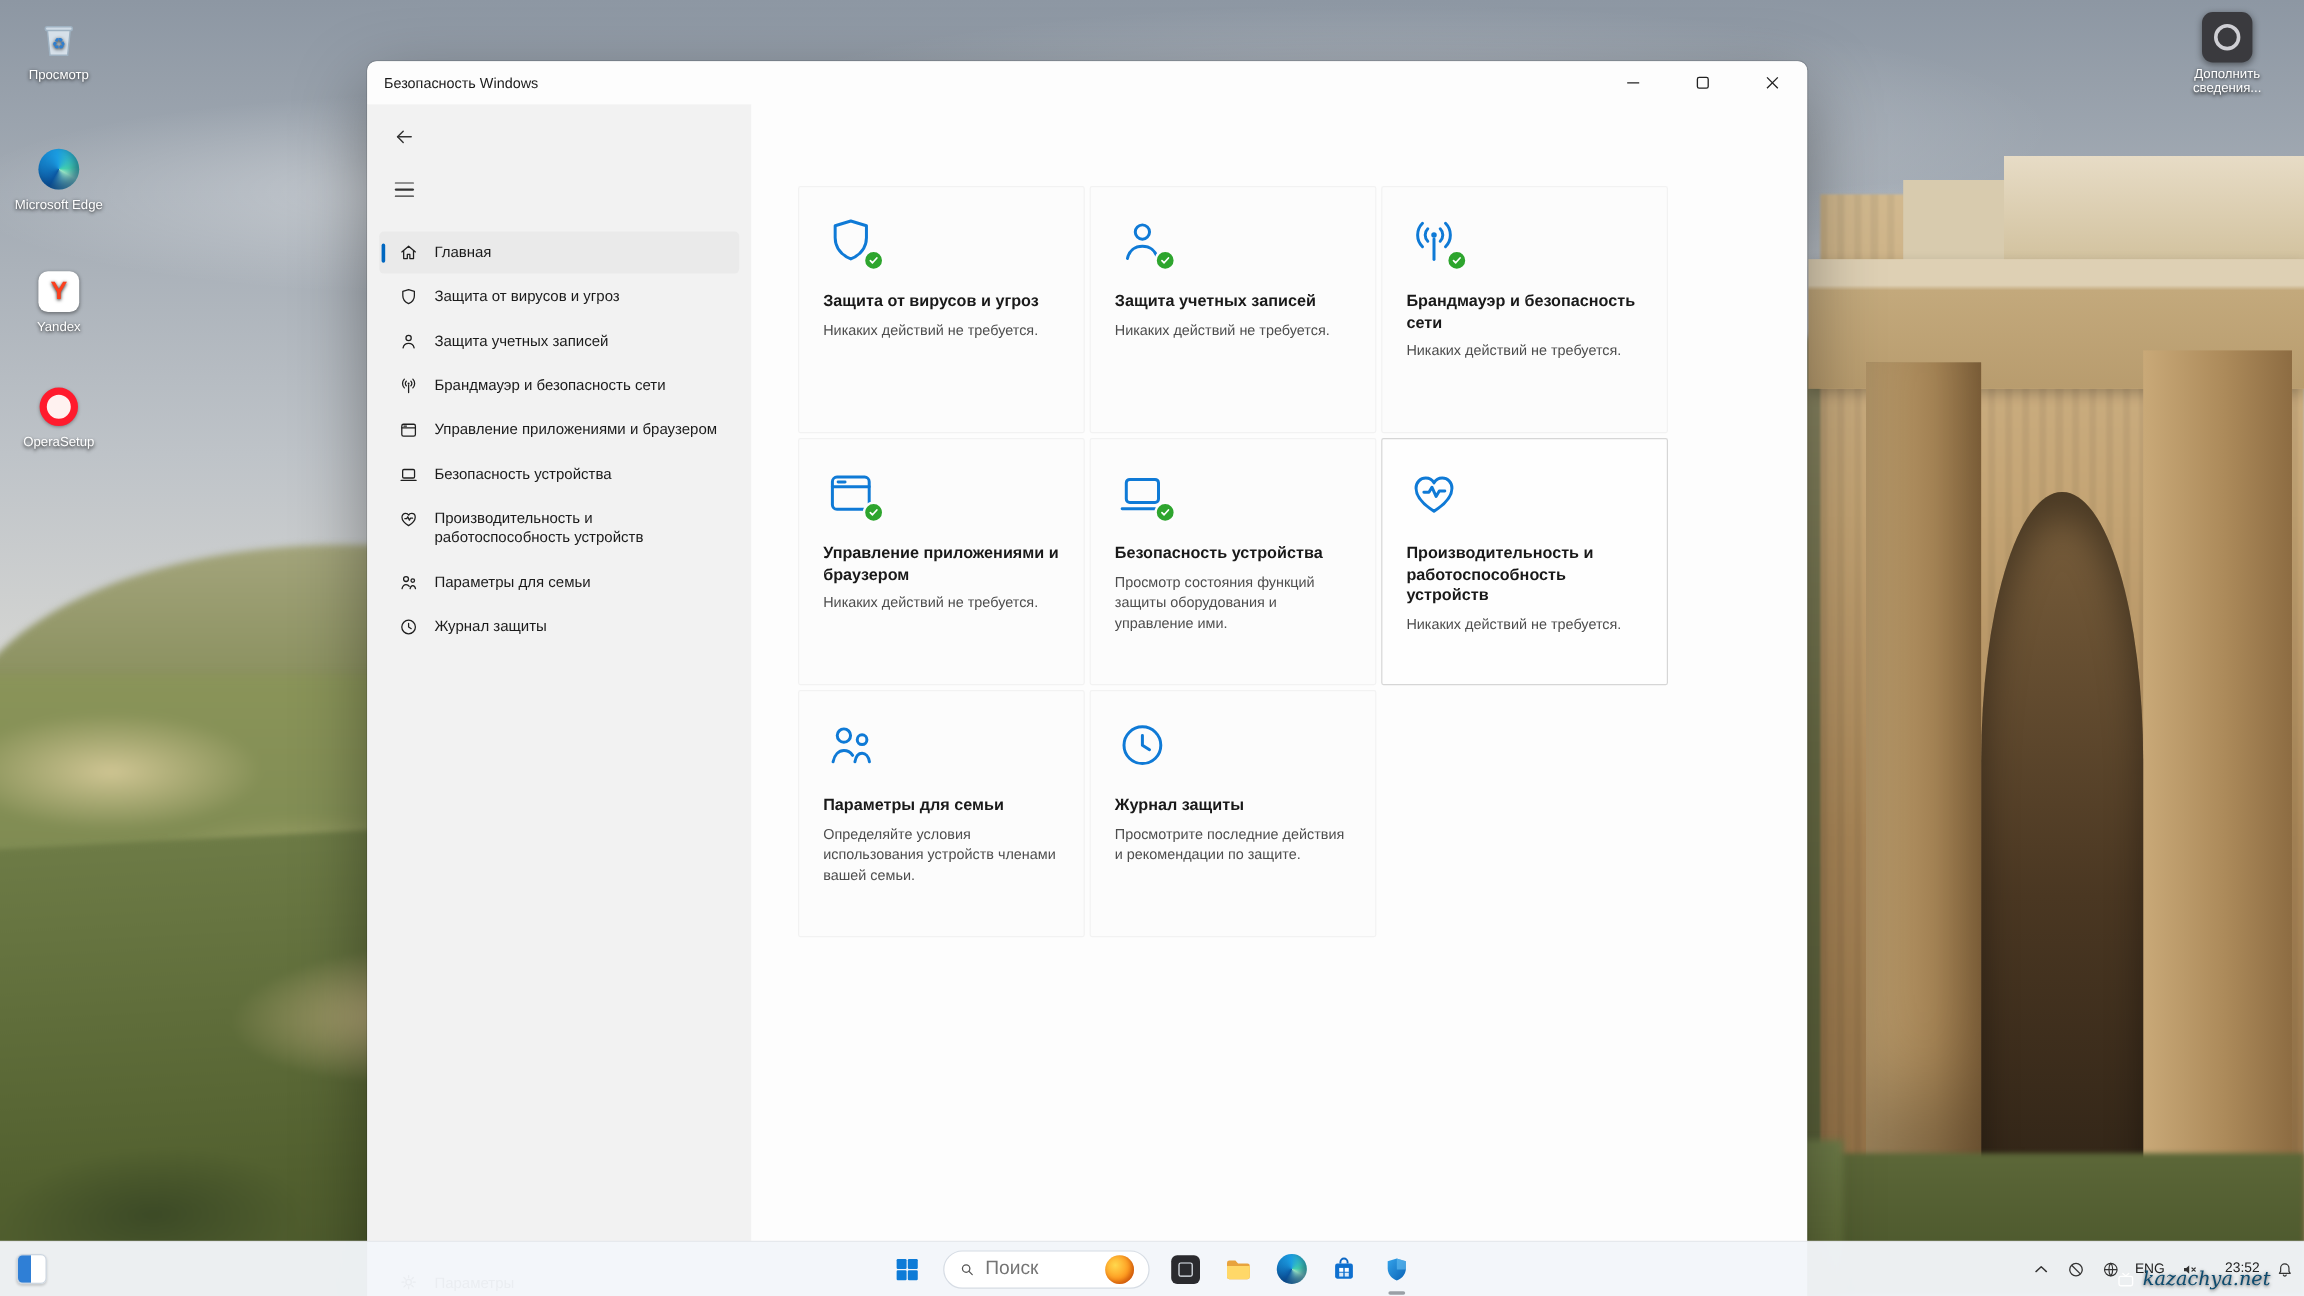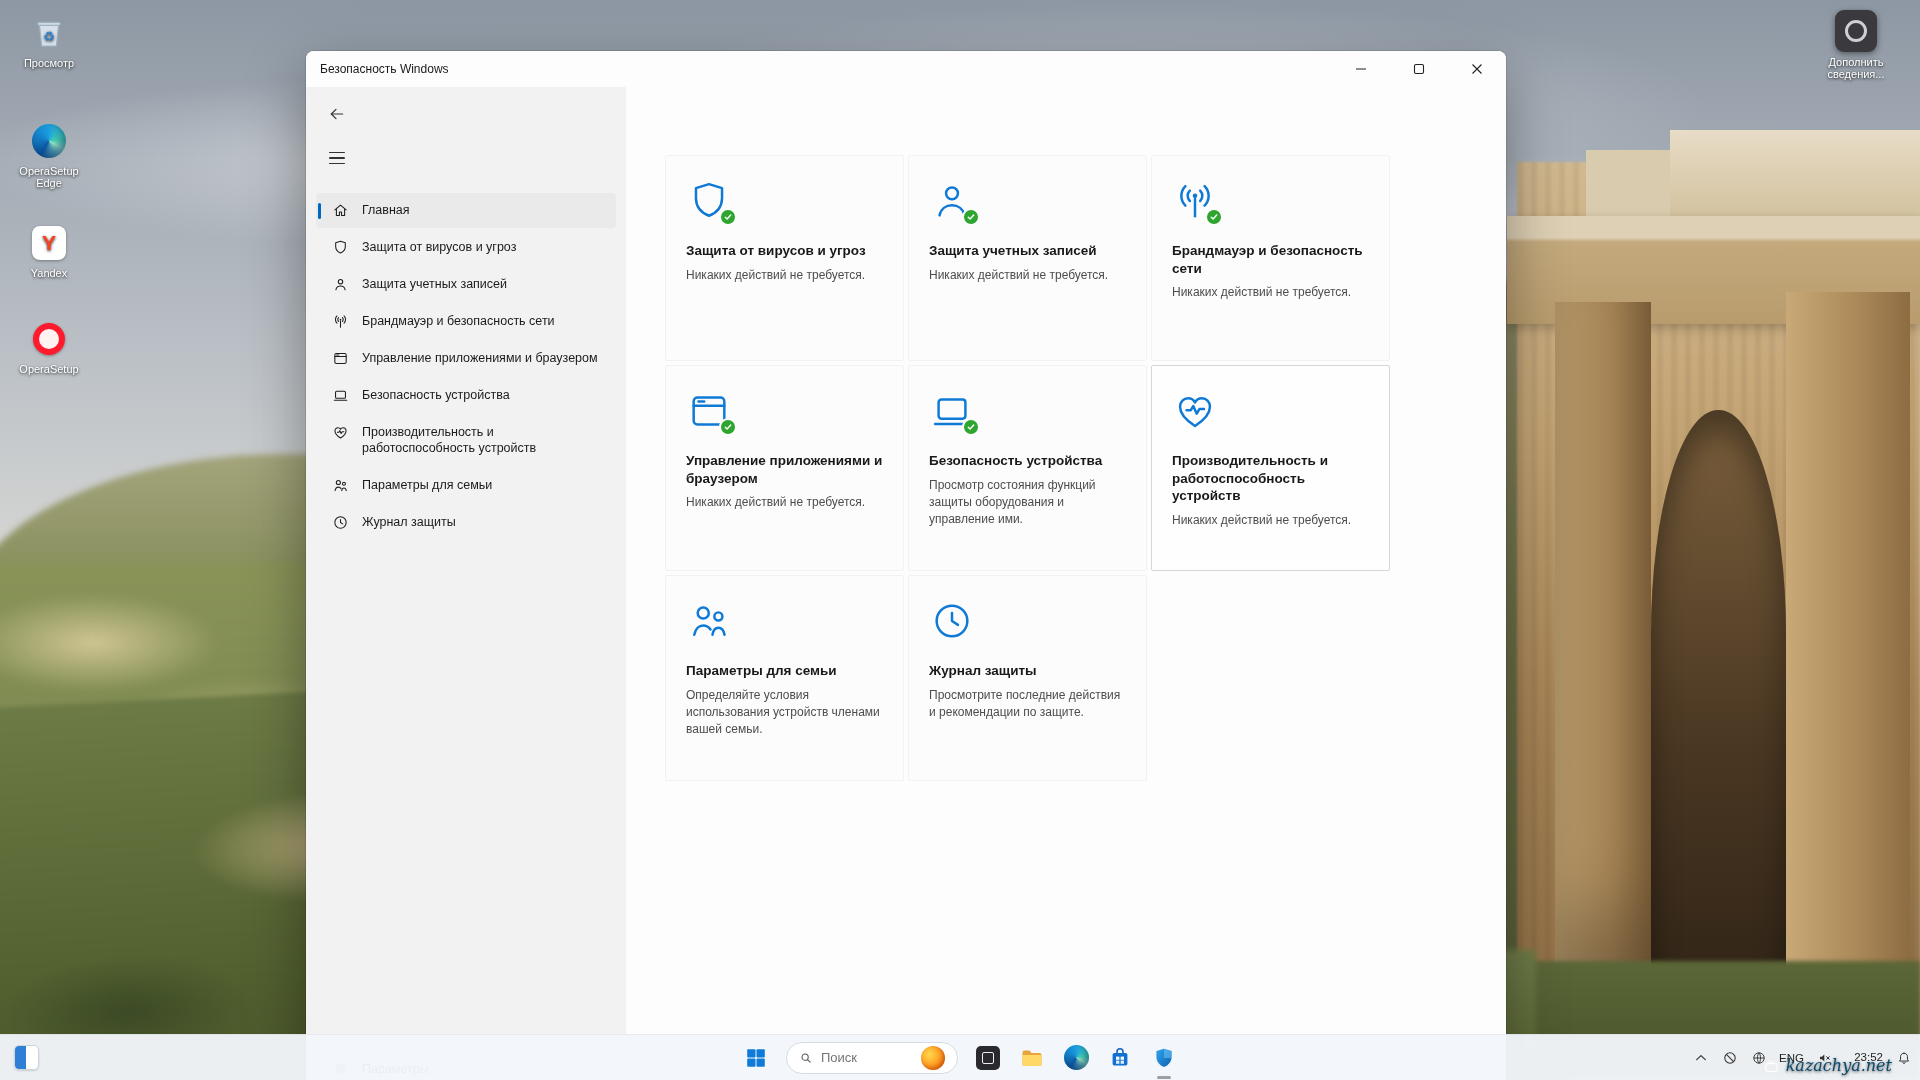--- a/index.html
+++ b/index.html
@@ -105,21 +105,21 @@
     border-top:1px solid rgba(0,0,0,.05); display:flex; align-items:center; z-index:50; }
   .tb-left { position:absolute; left:12px; display:flex; align-items:center; }
   .widgets-ic { width:25px; height:25px; border-radius:5px; border:1px solid #cdd6e0;
     background:linear-gradient(90deg,#2f7fd6 0 46%,#ffffff 46%); box-shadow:0 1px 2px rgba(0,0,0,.15); }
   .tb-center { margin:0 auto; display:flex; align-items:center; gap:16px; }
   .tb-icon { width:28px; height:28px; display:flex; align-items:center; justify-content:center; position:relative; }
   .tb-icon svg { width:24px; height:24px; }
   .search-box { display:flex; align-items:center; gap:8px; width:172px; height:32px; background:#fff; border:1px solid #d6dce4;
     border-radius:16px; padding:0 5px 0 12px; color:#444; }
   .search-box svg { width:14px; height:14px; color:#555; }
-  .search-box input { border:none; outline:none; background:transparent; width:92px; font-size:13px; font-family:inherit; color:#444; }
+  .search-box input { border:none; outline:none; background:transparent; width:92px; font-size:16px; font-family:inherit; color:#444; }
   .fox { width:24px; height:24px; border-radius:50%; background:radial-gradient(circle at 35% 35%, #ffd84d, #ff9a1f 55%, #f4630d); box-shadow:inset -2px -2px 4px rgba(160,50,0,.5); }
   .taskview { width:24px; height:24px; border-radius:5px; background:#2a2a2e; position:relative; }
   .taskview::after { content:""; position:absolute; inset:6px; border:1.6px solid #e8eef5; border-radius:2px; }
   .edge-tb { width:25px; height:25px; border-radius:50%; background:conic-gradient(from 210deg,#0c59a4,#1b9de2 40%,#45d3b0 65%,#9be8c6 75%,#0c59a4); box-shadow:inset -3px -4px 6px rgba(8,50,100,.55); }
   .run-indicator { position:absolute; bottom:-7px; left:50%; transform:translateX(-50%); width:14px; height:3px; border-radius:2px; background:#9aa0a6; }
 
   .tb-right { position:absolute; right:8px; display:flex; align-items:center; gap:12px; font-size:11.5px; color:#222; }
   .tb-right .tico { width:17px; height:17px; display:flex; align-items:center; justify-content:center; color:#333; }
   .tb-right .tico svg { width:16px; height:16px; }
   .clockbox { text-align:right; line-height:1.25; min-width:38px; }
@@ -155,21 +155,21 @@
         <rect x="6.5" y="7" width="19" height="2.6" rx="1.3" fill="#cfdbe6" stroke="#9fb2c2" stroke-width="1"></rect>
         <text x="16" y="22.5" font-size="11" text-anchor="middle" fill="#2f7fd0">♻</text>
       </svg>
   </div>
   <span>Просмотр</span>
 </div>
 <div class="desktop-icon di-1">
   <div class="di-ico">
       <div class="edge-ball"></div>
     </div>
-  <span>OperaSetup Edge</span>
+  <span>Microsoft Edge</span>
 </div>
 <div class="desktop-icon di-2">
   <div class="di-ico">
       <div class="ya-box">
         <span>Y</span>
       </div>
     </div>
   <span>Yandex</span>
 </div>
 <div class="desktop-icon di-3">

